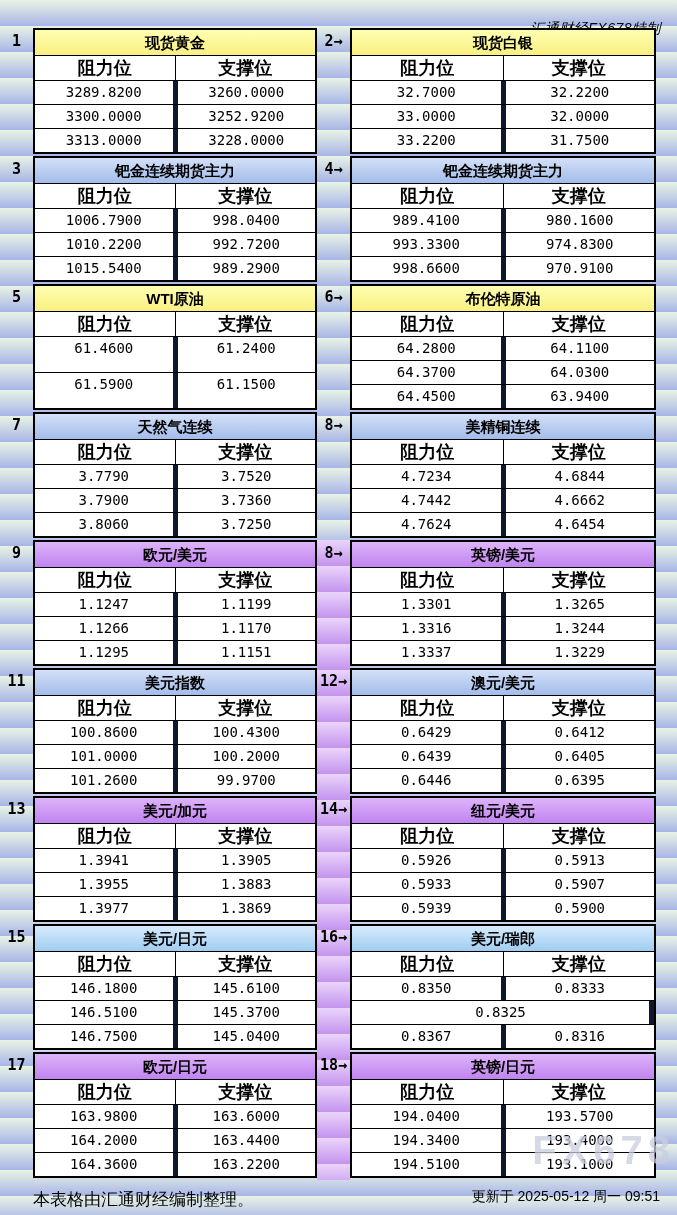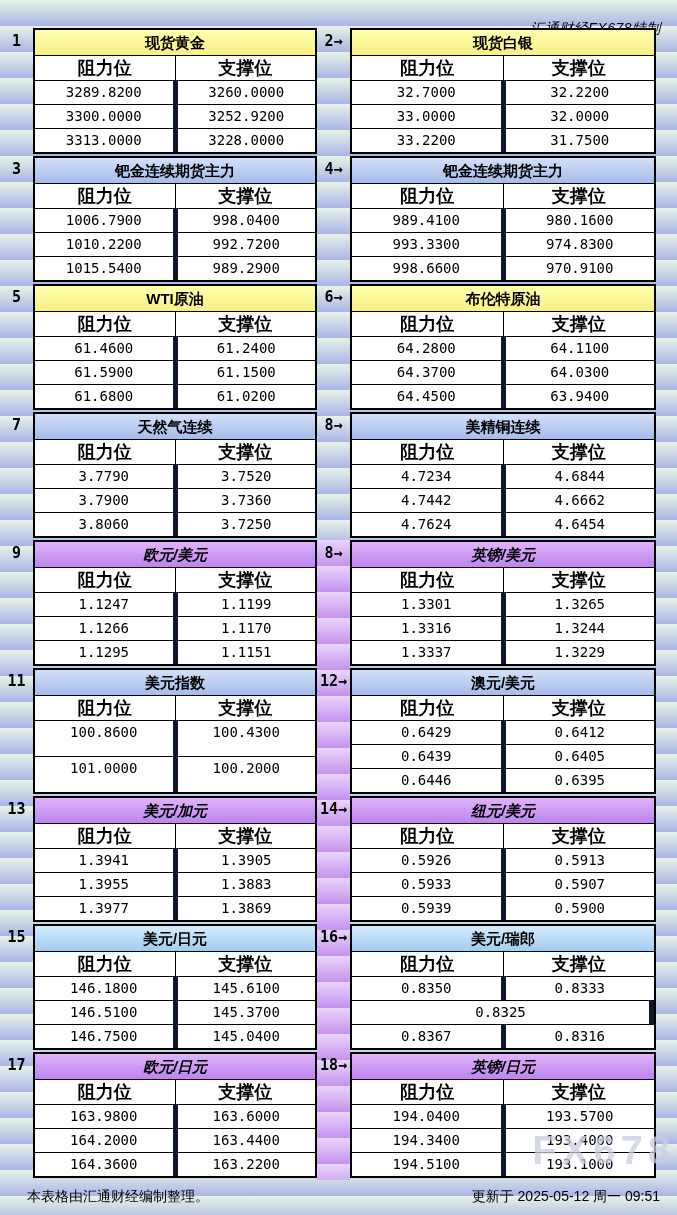--- a/index.html
+++ b/index.html
@@ -37,36 +37,36 @@
     box-sizing:content-box;
   }
   .b-title {
     height:25px; line-height:25px; text-align:center;
     font-weight:bold; font-size:15px;
     border-bottom:1px solid #000;
   }
   .t-yellow    { background: linear-gradient(#ffffb0, #f9ef83); }
   .t-blue      { background: linear-gradient(#d3e0f7, #a3bcea); }
   .t-lightblue { background: linear-gradient(#d6ebfb, #a0cdf2); }
-  .t-purple    { background: linear-gradient(#ddb4f9, #c083ef); font-style: italic; }
+  .t-purple    { background: linear-gradient(#ddb4f9, #c083ef); }
   .b-cols { display:flex; height:24px; }
   .b-cols > div {
     flex:1; text-align:center; line-height:24px;
     font-weight:bold; font-size:18px;
   }
   .b-cols > div:first-child { border-right:1px solid #000; }
   .b-row { display:flex; flex:1; border-top:1px solid #000; }
   .b-row > div {
     flex:1; text-align:center;
     font-family:"DejaVu Sans Mono", monospace;
     font-size:14px; line-height:23px;
   }
   .b-row > div:first-child { border-right:5px solid #0f172a; }
   .footer-note {
-    position:absolute; left:27px; top:1188px; font-size:14px;
+    position:absolute; left:33px; top:1188px; font-size:17px;
   }
   .footer-updated {
     position:absolute; right:17px; top:1188px; font-size:14px;
   }
   .watermark {
     position:absolute; right:2px; top:1128px;
     font-size:40px; font-weight:bold; font-style:normal;
     letter-spacing:5px; color:#c9cede; opacity:0.75;
     pointer-events:none; z-index:5;
   }
@@ -168,24 +168,20 @@
           <div>支撑位</div>
         </div>
         <div class="b-row">
           <div>61.4600</div>
           <div>61.2400</div>
         </div>
         <div class="b-row">
           <div>61.5900</div>
           <div>61.1500</div>
         </div>
-        <div class="b-row">
-          <div>61.6800</div>
-          <div>61.0200</div>
-        </div>
       </div>
       <div class="idx-cell">6→</div>
       <div class="block">
         <div class="b-title t-yellow">布伦特原油</div>
         <div class="b-cols">
           <div>阻力位</div>
           <div>支撑位</div>
         </div>
         <div class="b-row">
           <div>64.2800</div>
@@ -290,20 +286,24 @@
           <div>阻力位</div>
           <div>支撑位</div>
         </div>
         <div class="b-row">
           <div>100.8600</div>
           <div>100.4300</div>
         </div>
         <div class="b-row">
           <div>101.0000</div>
           <div>100.2000</div>
+        </div>
+        <div class="b-row">
+          <div>101.2600</div>
+          <div>99.9700</div>
         </div>
       </div>
       <div class="idx-cell">12→</div>
       <div class="block">
         <div class="b-title t-blue">澳元/美元</div>
         <div class="b-cols">
           <div>阻力位</div>
           <div>支撑位</div>
         </div>
         <div class="b-row">

